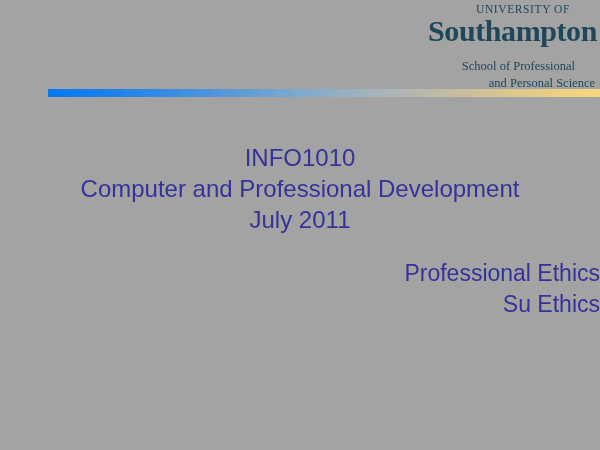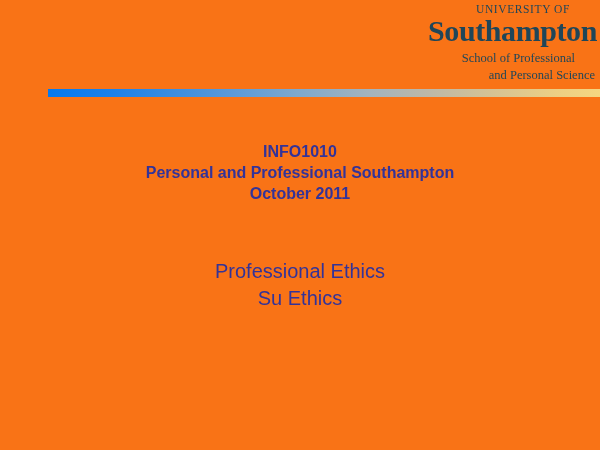--- a/index.html
+++ b/index.html
@@ -11,21 +11,21 @@
     height: 450px;
     background: #FFFFCC;
     font-family: "Liberation Sans", sans-serif;
     overflow: hidden;
     position: relative;
   }
 
   .slide {
     position: absolute;
     inset: 0;
-    background: #f97316;
+    background: #a3a3a3;
   }
 
   
   .logo-block {
     position: absolute;
     right: 3px;
     top: 4px;
     width: 180px;
     text-align: right;
     color: #1F4659;
@@ -37,21 +37,21 @@
     letter-spacing: 0.6px;
     font-weight: 400;
     padding-right: 27px;
     margin-bottom: 1px;
   }
   .logo-wordmark {
     font-size: 30px;
     font-weight: 700;
     letter-spacing: -0.4px;
     line-height: 0.95;
-    margin-bottom: 5px;
+    margin-bottom: 13px;
   }
   .logo-school-line {
     font-size: 12.5px;
     font-weight: 400;
     line-height: 1.32;
   }
   .logo-school-line.l1 { padding-right: 22px; }
   .logo-school-line.l2 { padding-right: 2px; }
 
   
@@ -76,61 +76,62 @@
   
   .title-group {
     position: absolute;
     left: 0;
     right: 0;
     top: 142px;
     text-align: center;
     color: #333399;
   }
   .title-line {
-    font-size: 16px;
-    font-weight: 700;
+    font-size: 24px;
+    font-weight: 400;
     line-height: 1.30;
     letter-spacing: 0px;
     white-space: nowrap;
   }
 
   
   .subtitle-group {
     position: absolute;
     left: 0;
     right: 0;
     top: 258px;
     text-align: center;
     color: #333399;
   }
   .subtitle-line {
-    font-size: 20px;
+    font-size: 23px;
     font-weight: 400;
     line-height: 1.33;
     white-space: nowrap;
+    text-align: right;
   }
 </style>
 </head>
 <body>
 
 <div class="slide">
 
   <div class="logo-block">
     <div class="logo-university-of">UNIVERSITY OF</div>
     <div class="logo-wordmark">Southampton</div>
     <div class="logo-school-line l1">School of Professional</div>
     <div class="logo-school-line l2">and Personal Science</div>
   </div>
 
   <div class="gradient-bar"></div>
 
   <div class="title-group">
     <div class="title-line">INFO1010</div>
-    <div class="title-line">Personal and Professional Southampton</div>
-    <div class="title-line">October 2011</div>
+    <div class="title-line">Computer and Professional Development</div>
+    <div class="title-line">July 2011</div>
   </div>
 
   <div class="subtitle-group">
     <div class="subtitle-line">Professional Ethics</div>
     <div class="subtitle-line">Su Ethics</div>
   </div>
 
 </div>
 
 </body></html>

